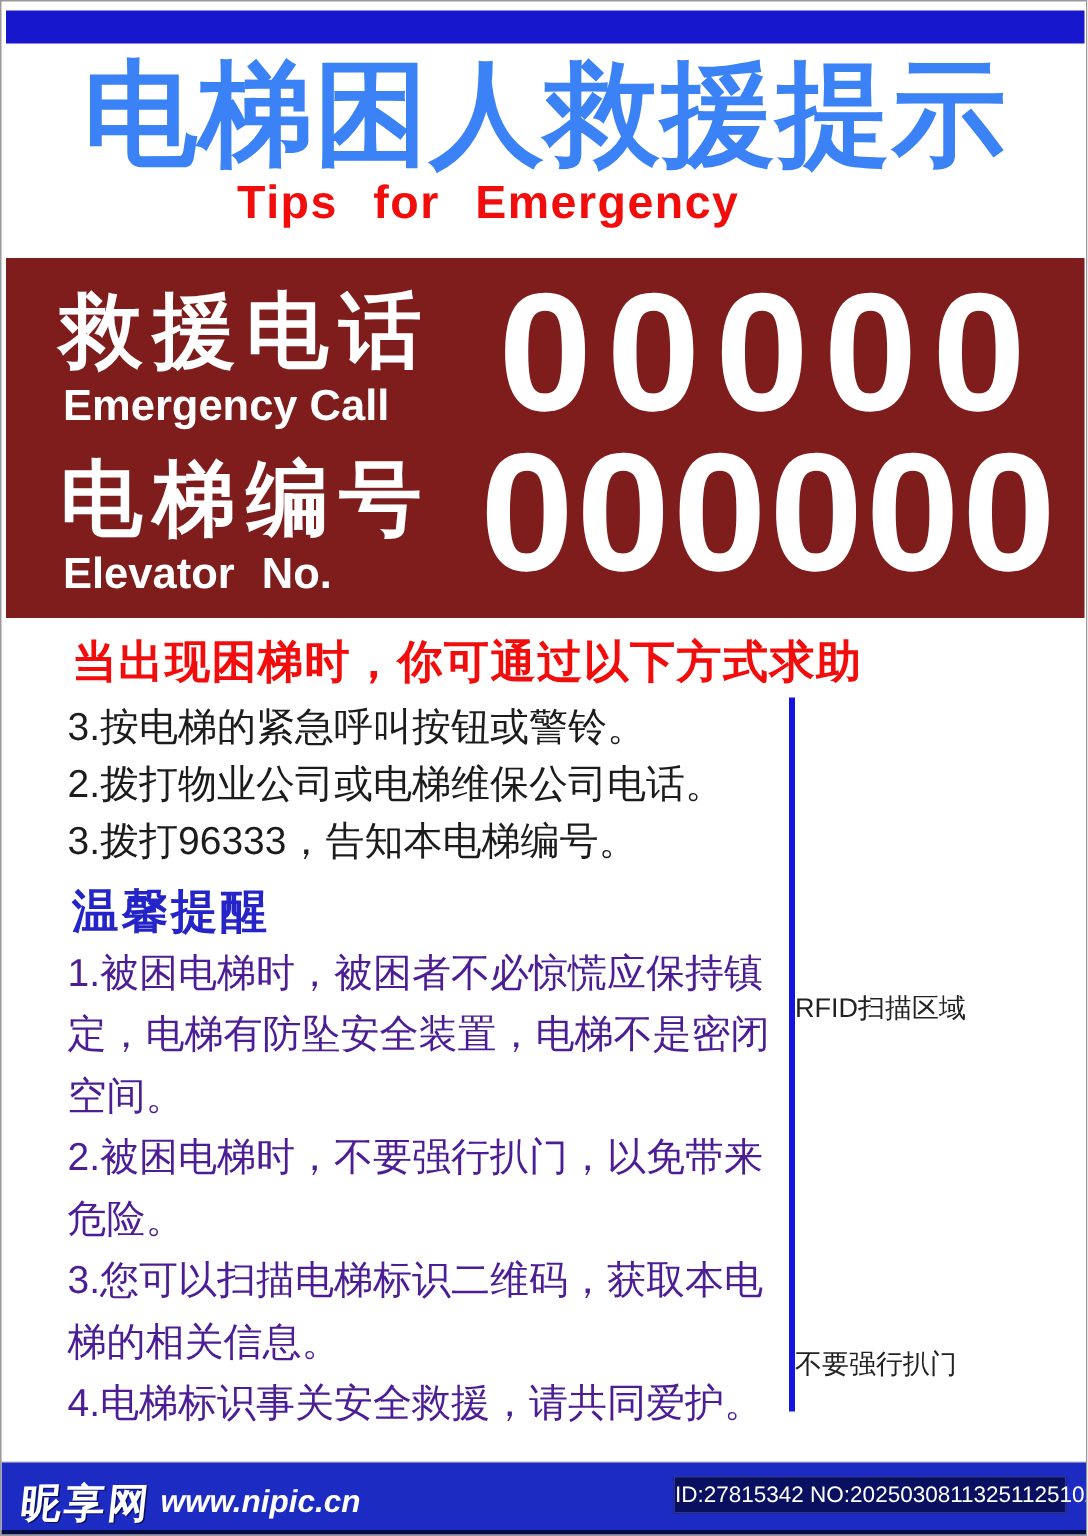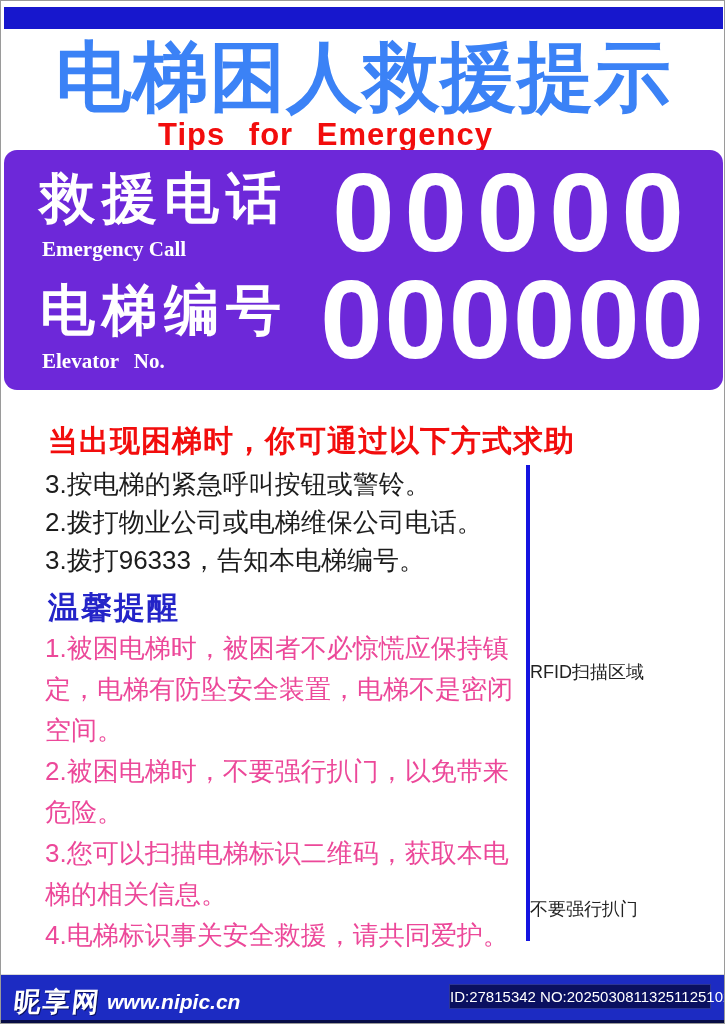--- a/index.html
+++ b/index.html
@@ -46,42 +46,41 @@
     font-size: 31px;
     font-weight: bold;
     letter-spacing: 1px;
     word-spacing: 14px;
     white-space: nowrap;
   }
 
   
   .hero {
     position: absolute;
-    left: 3px; top: 149px;
+    left: 3px; top: 171px;
     width: 719px; height: 240px;
-    background: #6d28d9;
-    color: #ffffff;
-    border-radius: 13px;
+    background: #7f1d1d;
+    color: #ffffff;
   }
   .hero-cn {
     position: absolute;
     left: 36px;
     font-size: 55px;
     font-weight: bold;
     letter-spacing: 7px;
     line-height: 58px;
     white-space: nowrap;
   }
   .hero-cn.row1 { top: 19px; }
   .hero-cn.row2 { top: 131px; }
   .hero-en {
     position: absolute;
     left: 38px;
-    font-family: Liberation Serif, serif;
-    font-size: 21px;
+    font-family: Liberation Sans, sans-serif;
+    font-size: 29px;
     font-weight: bold;
     line-height: 30px;
     white-space: nowrap;
   }
   .hero-en.row1 { top: 84px; }
   .hero-en.row2 { top: 196px; word-spacing: 10px; }
   .hero-num {
     position: absolute;
     left: 309px;
     width: 400px;
@@ -118,21 +117,21 @@
     font-family: Liberation Mono, monospace;
     font-size: 31px;
     font-weight: bold;
     letter-spacing: 2px;
     white-space: nowrap;
   }
   .reminder-list {
     position: absolute;
     left: 44px; top: 627px;
     width: 474px;
-    color: #ec4899;
+    color: #4c1d95;
     font-size: 26px;
     line-height: 41px;
   }
   .help-list .li, .reminder-list .li { display: block; }
 
   
   .v-divider {
     position: absolute;
     left: 525px; top: 464px;
     width: 4px; height: 476px;

